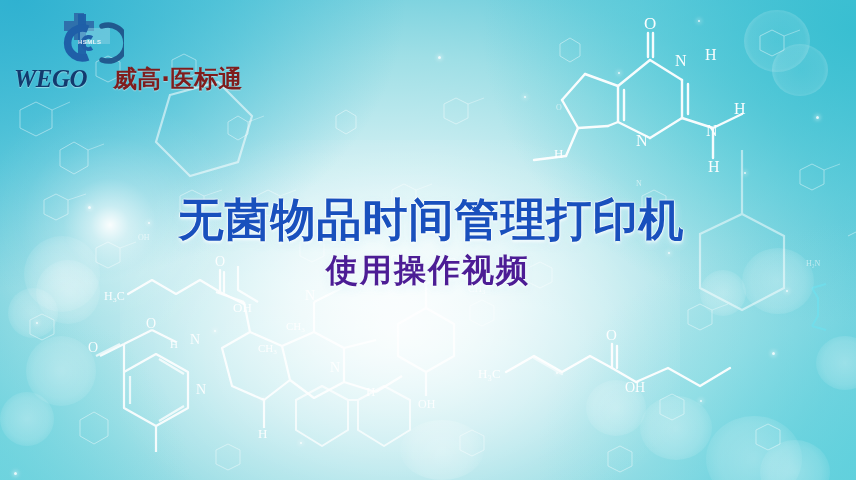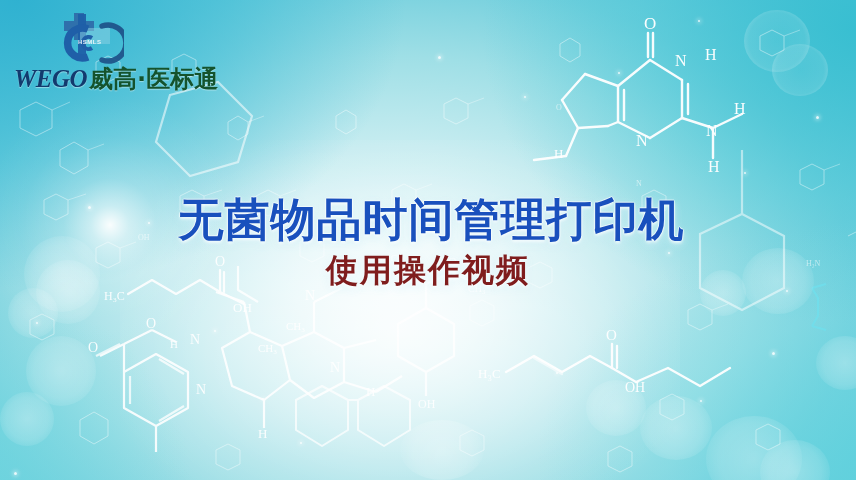--- a/index.html
+++ b/index.html
@@ -86,36 +86,37 @@
     position: absolute;
     left: 14px; top: 12px;
     width: 190px;
   }
   .logo-mark { position:relative; width:66px; height:52px; margin-left:44px; }
   .logo-wordmark {
     margin-top: 2px;
     display: flex;
     align-items: baseline;
     white-space: nowrap;
+    gap: 24px;
   }
   .wego-latin {
     font-family: "Liberation Serif", serif;
     font-style: italic;
     font-weight: bold;
     font-size: 25px;
     letter-spacing: -0.5px;
     color: #123a6e;
     line-height: 1;
     text-shadow: 0 1px 1px rgba(255,255,255,0.45);
   }
   .wego-cn {
     font-family: "DejaVu Sans", sans-serif;
     font-weight: bold;
     font-size: 24px;
-    color: #14532d;
+    color: #7f1d1d;
     line-height: 1;
     margin-left: 2px;
     letter-spacing: 0px;
     text-shadow: 0 1px 1px rgba(255,255,255,0.4);
   }
   .logo-tiny {
     position: absolute;
     left: 20px; top: 27px;
     font-size: 6px;
     letter-spacing: 0.5px;
@@ -147,21 +148,21 @@
     white-space: nowrap;
     padding-left: 7px;
   }
   .sub-title {
     margin-top: 8px;
     font-family: "DejaVu Sans", sans-serif;
     font-weight: bold;
     font-size: 32px;
     line-height: 1.1;
     letter-spacing: 2px;
-    color: #7f1d1d;
+    color: #4c1d95;
     text-shadow:
        0 1px 0 rgba(255,255,255,0.6),
        0 2px 4px rgba(255,255,255,0.8),
        0 3px 9px rgba(215,243,250,0.9);
     white-space: nowrap;
   }
 </style>
 </head>
 <body>
 

